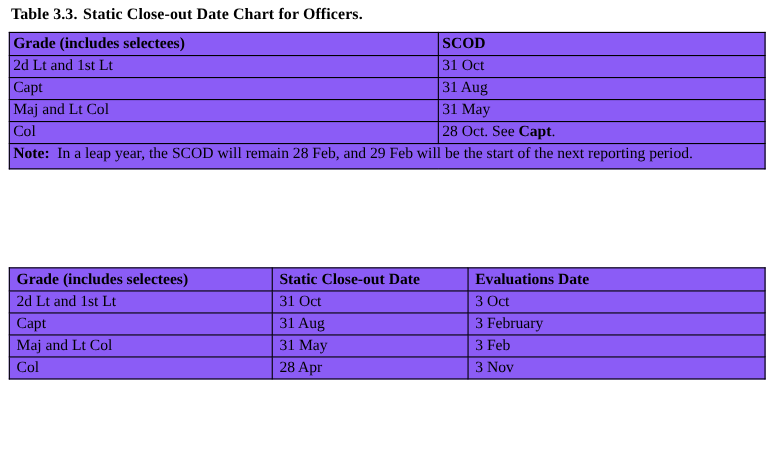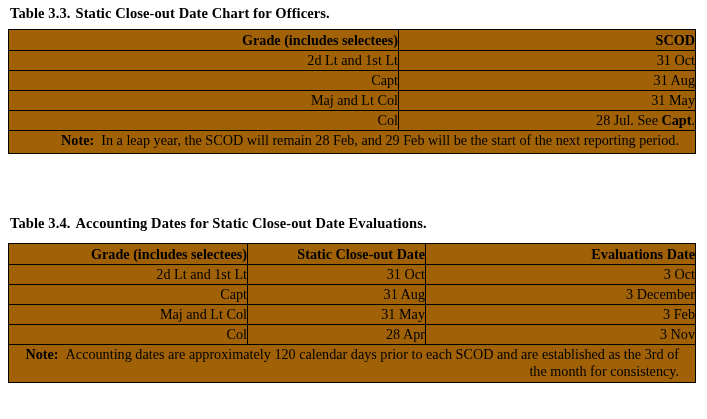--- a/index.html
+++ b/index.html
@@ -15,42 +15,41 @@
     overflow: hidden;
     position: relative;
   }
   .page {
     position: absolute;
     left: 0;
     top: 0;
     width: 592px;
     height: 419px;
     background: #ffffff;
-    text-align: right;
   }
 
   
   .caption {
     position: absolute;
     font-weight: bold;
     font-size: 14.5px;
     letter-spacing: 0.1px;
     white-space: nowrap;
     line-height: 1;
   }
   #caption-33 { left: 10px; top: 6px; }
   #caption-34 { left: 10px; top: 216px; }
   .caption .cap-num { margin-right: 5px; }
 
   
   .doc-table {
     position: absolute;
     border-collapse: collapse;
     table-layout: fixed;
-    background: #a16207;
+    background: #8b5cf6;
   }
   .doc-table td {
     border: 1px solid #000000;
     padding: 0 0 0 3px;
     font-size: 14.2px;
     line-height: 1;
     vertical-align: middle;
     height: 19px;
     overflow: hidden;
     white-space: nowrap;
@@ -116,31 +115,28 @@
       <tr>
         <td>Capt</td>
         <td>31 Aug</td>
       </tr>
       <tr>
         <td>Maj and Lt Col</td>
         <td>31 May</td>
       </tr>
       <tr>
         <td>Col</td>
-        <td><span>28 Jul. See </span><b>Capt</b><span>.</span></td>
+        <td><span>28 Oct. See </span><b>Capt</b><span>.</span></td>
       </tr>
       <tr>
         <td class="note" colspan="2"><b>Note:</b><span class="gap"></span><span>In a leap year, the SCOD will remain 28 Feb, and 29 Feb will be the start of the next reporting period.</span></td>
       </tr>
     </tbody>
   </table>
 
-  <div class="caption" id="caption-34">
-    <span class="cap-num">Table 3.4.</span><span>Accounting Dates for Static Close-out Date Evaluations.</span>
-  </div>
 
   <table class="doc-table" id="table-34">
     <colgroup>
         <col class="c1">
         <col class="c2">
         <col class="c3">
       </colgroup>
     <tbody>
       <tr>
         <td class="hdr">Grade (includes selectees)</td>
@@ -148,31 +144,28 @@
         <td class="hdr">Evaluations Date</td>
       </tr>
       <tr>
         <td>2d Lt and 1st Lt</td>
         <td>31 Oct</td>
         <td>3 Oct</td>
       </tr>
       <tr>
         <td>Capt</td>
         <td>31 Aug</td>
-        <td>3 December</td>
+        <td>3 February</td>
       </tr>
       <tr>
         <td>Maj and Lt Col</td>
         <td>31 May</td>
         <td>3 Feb</td>
       </tr>
       <tr>
         <td>Col</td>
         <td>28 Apr</td>
         <td>3 Nov</td>
       </tr>
-      <tr>
-        <td class="note" colspan="3"><b>Note:</b><span class="gap"></span><span>Accounting dates are approximately 120 calendar days prior to each SCOD and are established as the 3rd of the month for consistency.</span></td>
-      </tr>
     </tbody>
   </table>
 
 </div>
 
 </body></html>

